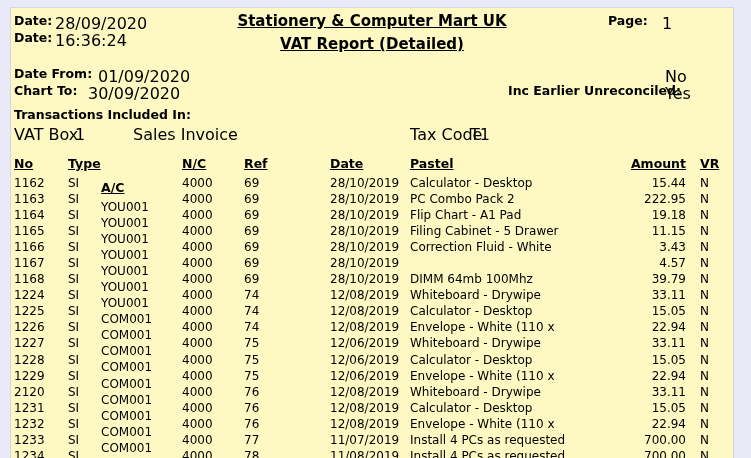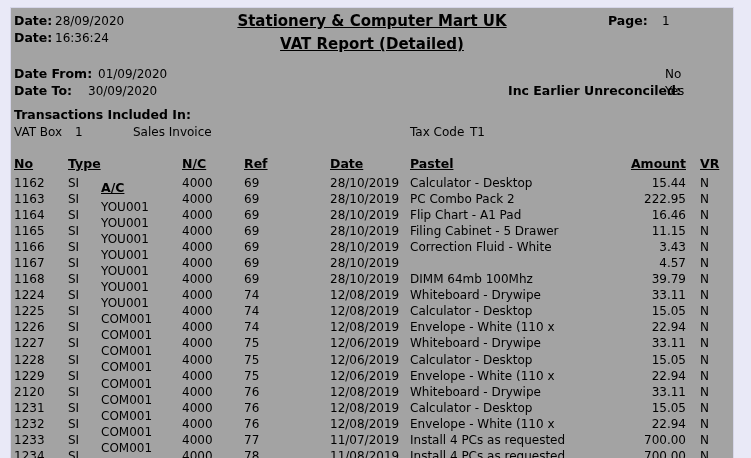--- a/index.html
+++ b/index.html
@@ -15,26 +15,26 @@
     font-family: "DejaVu Sans", "Liberation Sans", sans-serif;
     color: #000;
     font-size: 12px;
   }
   .page {
     position: absolute;
     left: 11px;
     top: 8px;
     width: 722px;
     height: 450px;
-    background: #a3a3a3;
+    background: #fef9c3;
     box-shadow: 0 0 0 1px rgba(160,160,190,0.25);
   }
   .abs { position: absolute; white-space: nowrap; }
   .lbl { font-weight: bold; font-size: 12.5px; }
-  .val { font-size: 12px; }
+  .val { font-size: 16px; }
   .title-line {
     position: absolute;
     left: 0;
     width: 100%;
     text-align: center;
     font-weight: bold;
     font-size: 15px;
     text-decoration: underline;
     white-space: nowrap;
   }
@@ -75,21 +75,21 @@
   <span class="abs val" style="left:44px; top:23px;">16:36:24</span>
 
   <div class="title-line" style="top:4px;">Stationery &amp; Computer Mart UK</div>
   <div class="title-line" style="top:27px;">VAT Report (Detailed)</div>
 
   <span class="abs lbl" style="left:597px; top:5px;">Page:</span>
   <span class="abs val" style="left:651px; top:6px;">1</span>
 
   <span class="abs lbl" style="left:3px; top:58px;">Date From:</span>
   <span class="abs val" style="left:77px; top:59px;margin-left:10px;">01/09/2020</span>
-  <span class="abs lbl" style="left:3px; top:75px;">Date To:</span>
+  <span class="abs lbl" style="left:3px; top:75px;">Chart To:</span>
   <span class="abs val" style="left:77px; top:76px;">30/09/2020</span>
 
   <span class="abs val" style="left:654px; top:59px;">No</span>
   <span class="abs lbl" style="left:497px; top:75px;">Inc Earlier Unreconciled:</span>
   <span class="abs val" style="left:654px; top:76px;">Yes</span>
 
   <span class="abs lbl" style="left:3px; top:99px;">Transactions Included In:</span>
   <span class="abs val" style="left:3px; top:117px;">VAT Box</span>
   <span class="abs val" style="left:64px; top:117px;">1</span>
   <span class="abs val" style="left:122px; top:117px;">Sales Invoice</span>
@@ -132,21 +132,21 @@
         <span class="cell c-vr">N</span>
       </div>
       <div class="trow">
         <span class="cell c-no">1164</span>
         <span class="cell c-type">SI</span>
         <span class="cell c-ac">YOU001</span>
         <span class="cell c-nc">4000</span>
         <span class="cell c-ref">69</span>
         <span class="cell c-date">28/10/2019</span>
         <span class="cell c-details">Flip Chart - A1 Pad</span>
-        <span class="cell c-amount">16.46</span>
+        <span class="cell c-amount">19.18</span>
         <span class="cell c-vr">N</span>
       </div>
       <div class="trow">
         <span class="cell c-no">1165</span>
         <span class="cell c-type">SI</span>
         <span class="cell c-ac">YOU001</span>
         <span class="cell c-nc">4000</span>
         <span class="cell c-ref">69</span>
         <span class="cell c-date">28/10/2019</span>
         <span class="cell c-details">Filing Cabinet - 5 Drawer</span>

